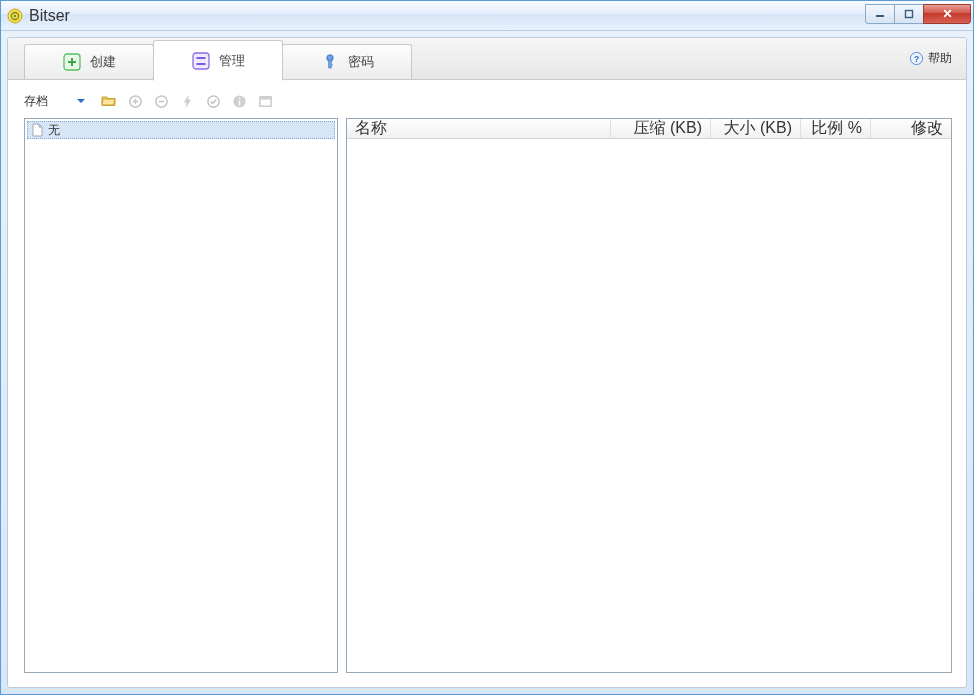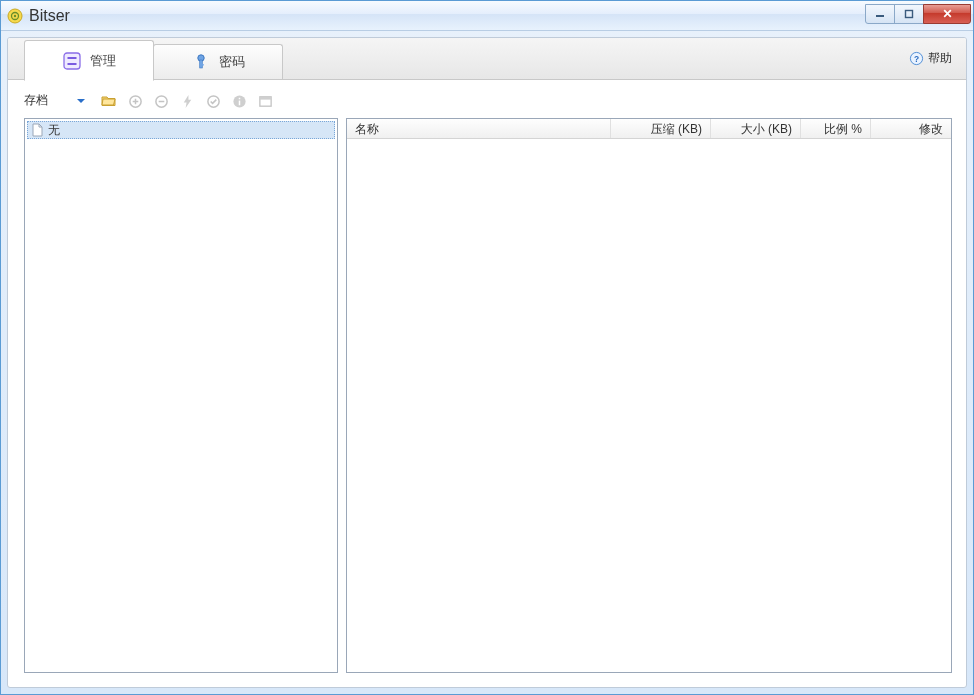--- a/index.html
+++ b/index.html
@@ -114,20 +114,21 @@
   font-size: 12px;
 }
 .help-link .help-icon {
   width: 16px; height: 16px;
   display: flex; align-items: center; justify-content: center;
 }
 
 
 .toolbar {
   display: flex;
+  align-items: center;
   gap: 8px;
   padding: 12px 14px 8px 16px;
   background: #fff;
 }
 .toolbar .archive-label { color: #333; margin-right: 12px; }
 .toolbar .tb-icon {
   width: 18px; height: 18px;
   display: flex; align-items: center; justify-content: center;
   color: #bbb;
 }
@@ -168,24 +169,24 @@
 
 .list-header {
   display: flex;
   height: 20px;
   background: linear-gradient(to bottom, #fefefe, #f0f0f0);
   border-bottom: 1px solid #d4d4d4;
 }
 .list-header .col {
   border-right: 1px solid #e0e0e0;
   display: flex;
-  align-items: flex-end;
+  align-items: center;
   padding: 0 8px;
   color: #333;
-  font-size: 12px;
+  font-size: 16px;
 }
 .list-header .col.right { justify-content: flex-end; }
 .col-name { flex: 1; }
 .col-comp { width: 100px; }
 .col-size { width: 90px; }
 .col-ratio { width: 70px; }
 .col-mod  { width: 80px; border-right: none !important; }
 .list-body { flex: 1; background: #fff; }
 </style>
 </head>
@@ -218,20 +219,29 @@
         <svg width="11" height="11" viewBox="0 0 10 10">
             <path d="M2 2 L8 8 M8 2 L2 8" stroke="currentColor" stroke-width="1.6"></path>
           </svg>
       </div>
     </div>
   </div>
 
   <div class="content-frame">
 
     <div class="tabstrip">
+      <div class="tab">
+        <span class="tab-icon">
+          <svg width="20" height="20" viewBox="0 0 20 20">
+            <rect x="2" y="2" width="16" height="16" rx="3" fill="#e8f9ea" stroke="#5bbf62" stroke-width="1.3"></rect>
+            <path d="M10 6 V14 M6 10 H14" stroke="#3da847" stroke-width="2"></path>
+          </svg>
+        </span>
+        <span class="tab-label">创建</span>
+      </div>
       <div class="tab active">
         <span class="tab-icon">
           <svg width="20" height="20" viewBox="0 0 20 20">
             <rect x="2" y="2" width="16" height="16" rx="3" fill="#efeaff" stroke="#8a6de8" stroke-width="1.3"></rect>
             <rect x="5.5" y="6" width="9" height="2" fill="#7a5be0"></rect>
             <rect x="5.5" y="12" width="9" height="2" fill="#7a5be0"></rect>
           </svg>
         </span>
         <span class="tab-label">管理</span>
       </div>

